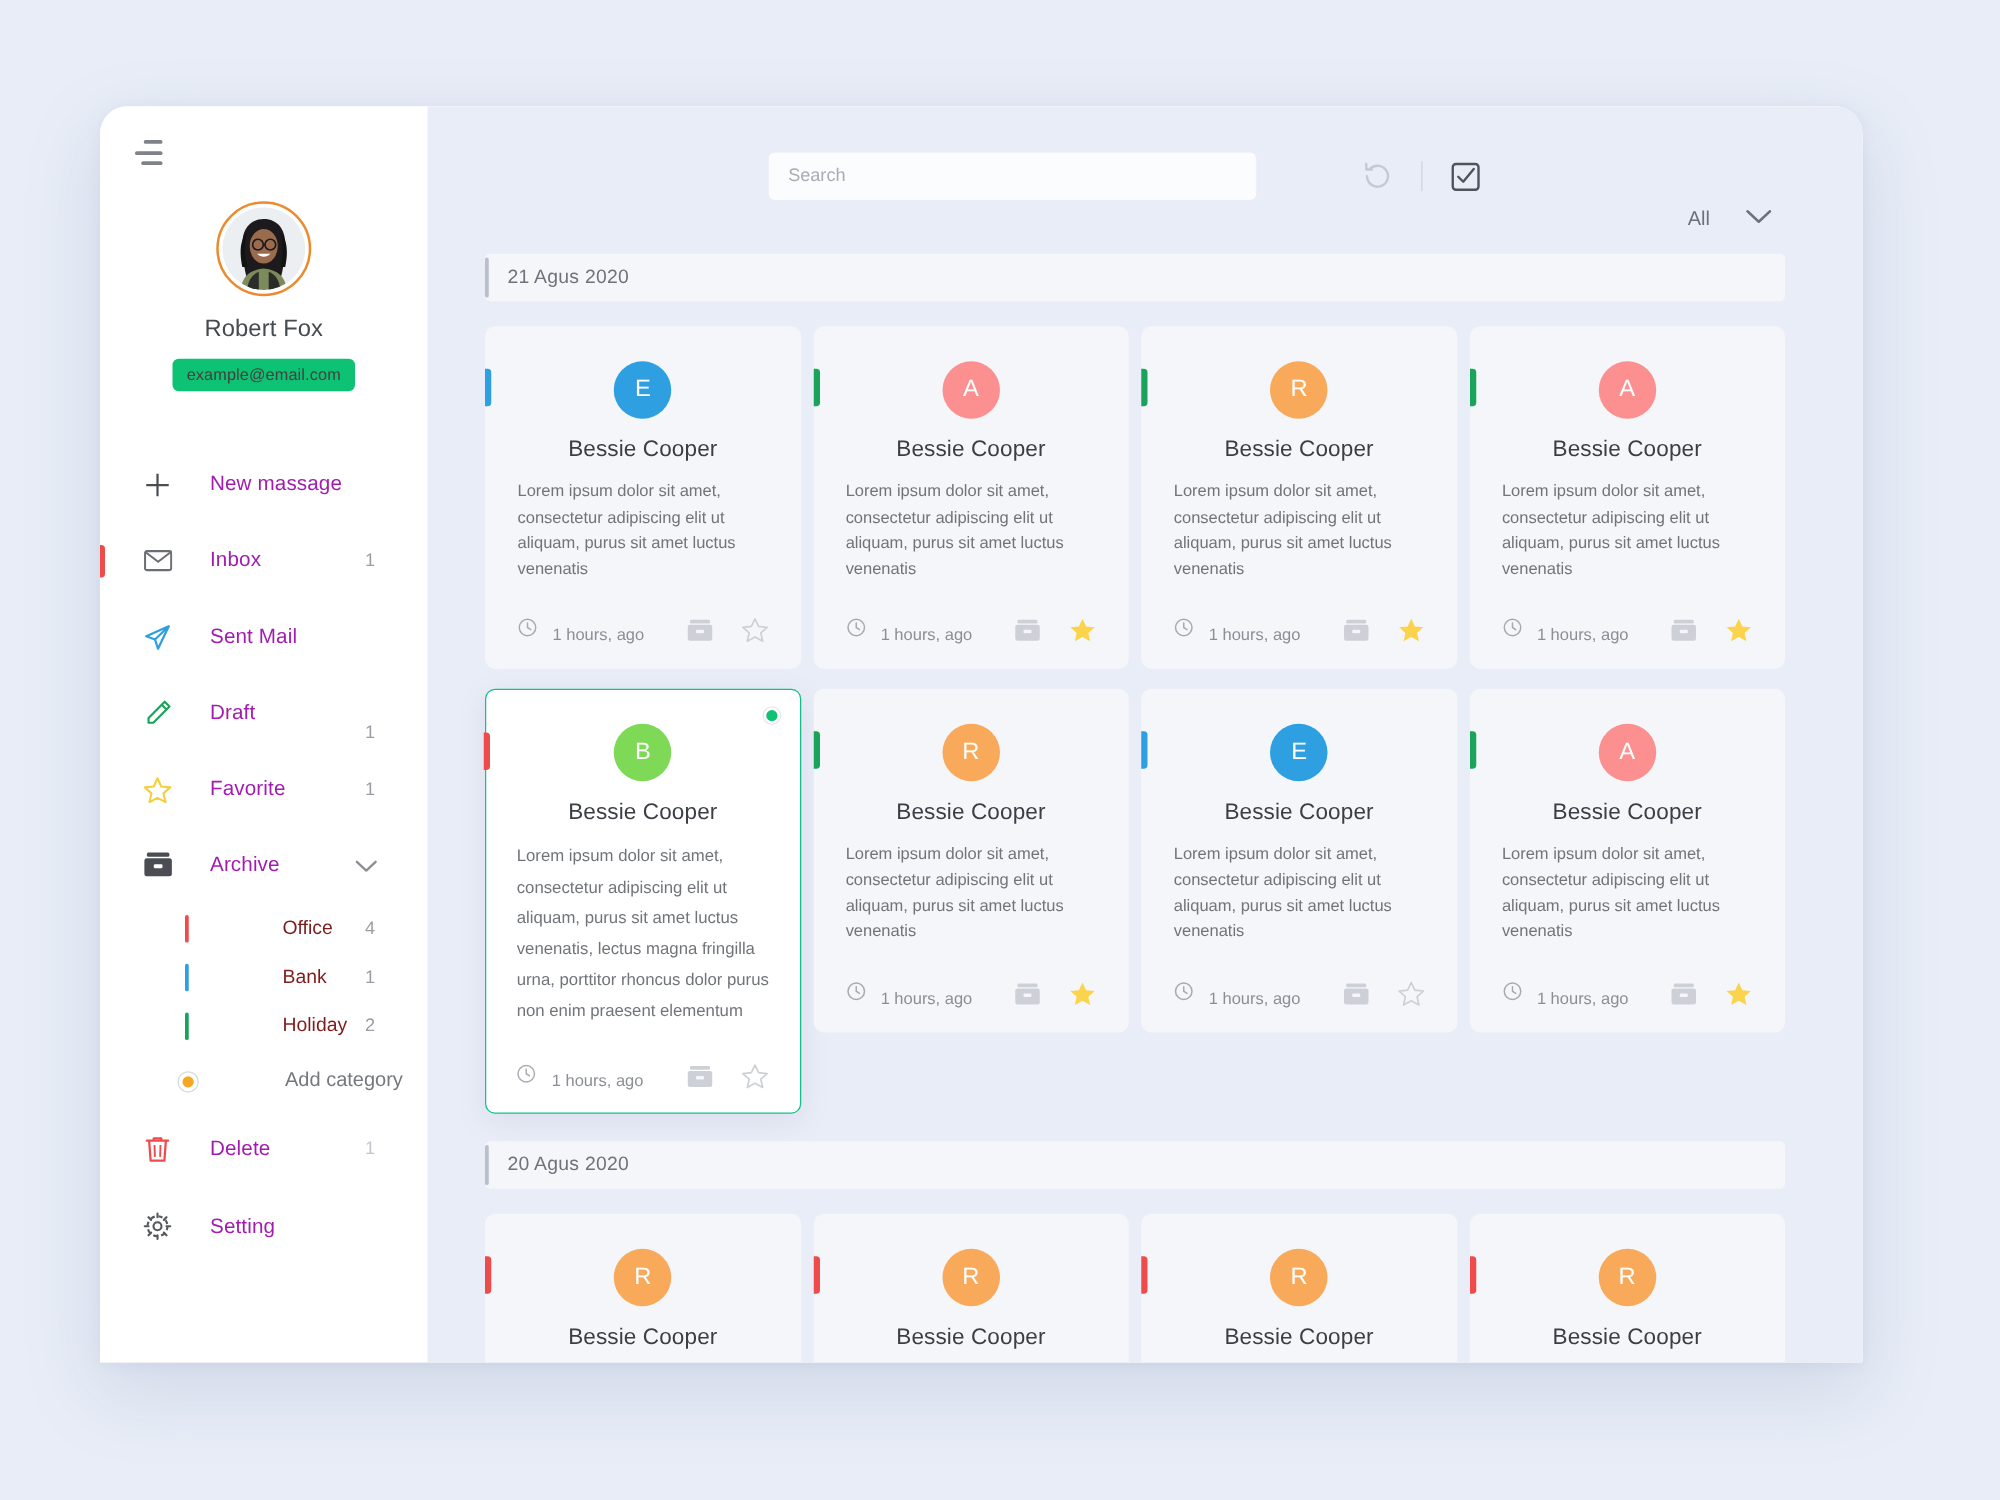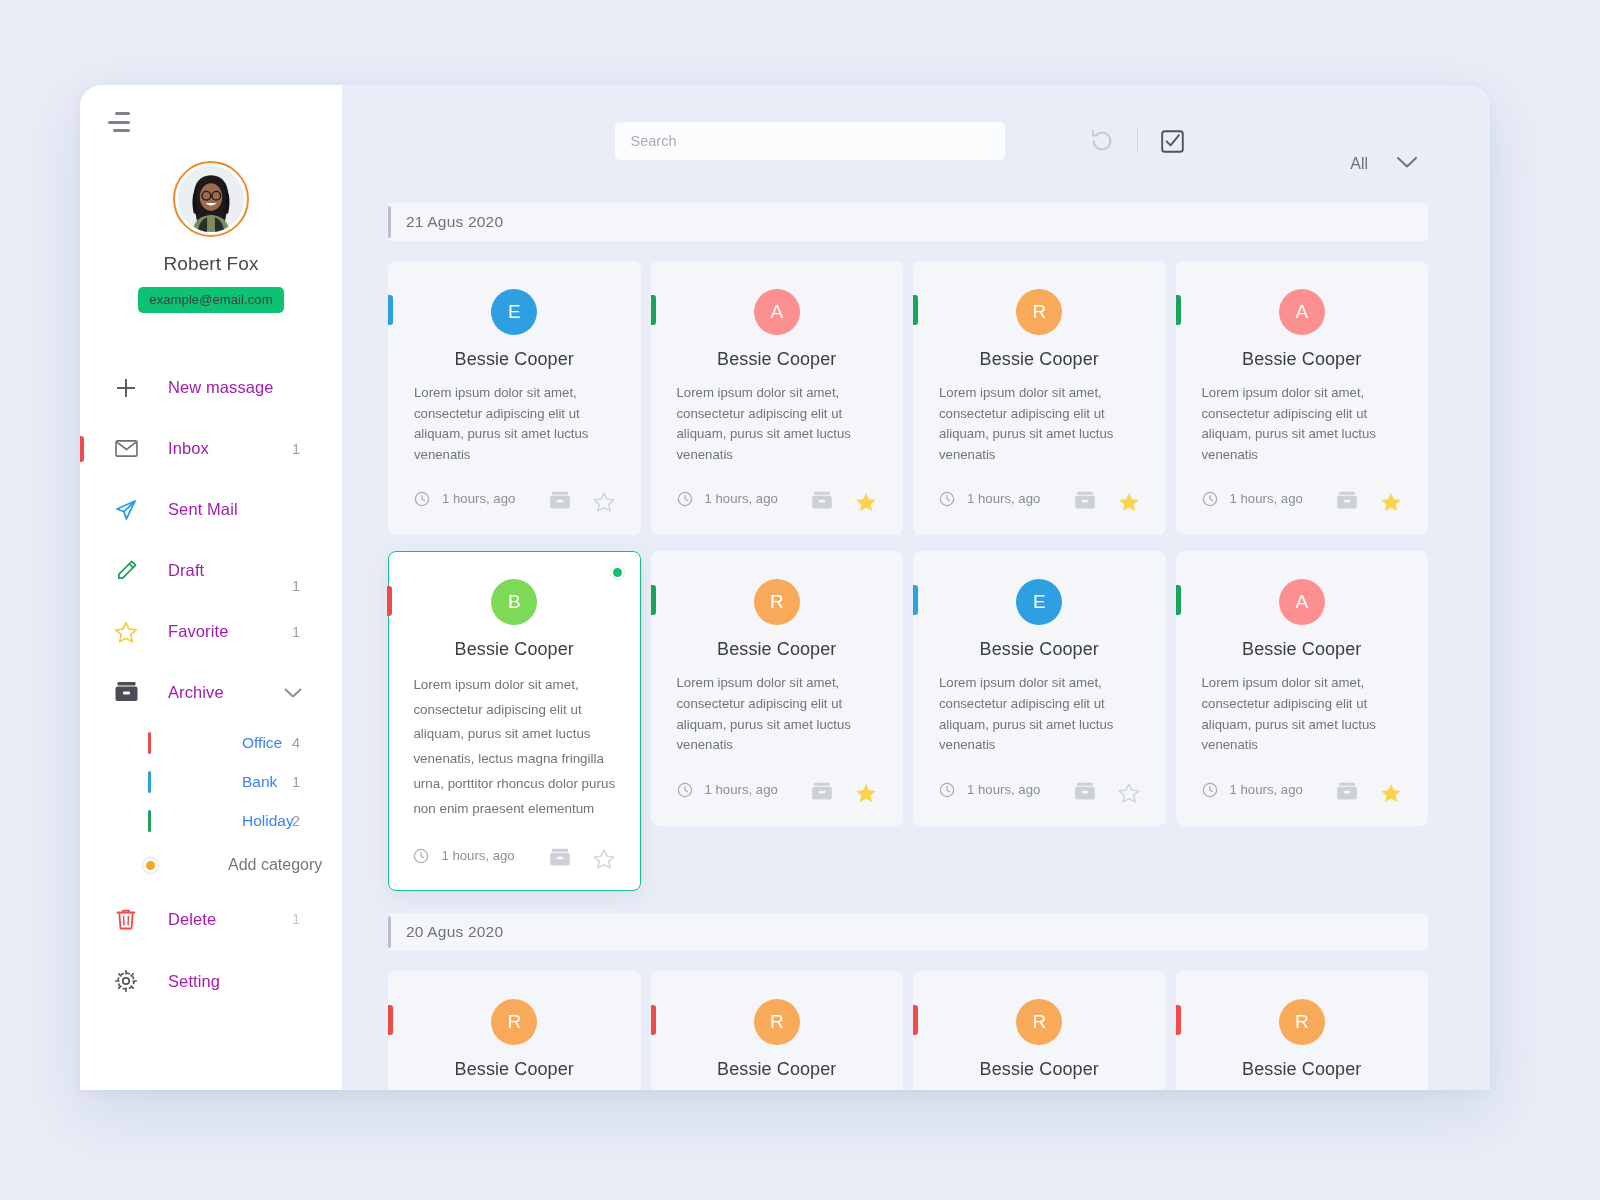--- a/index.html
+++ b/index.html
@@ -143,21 +143,21 @@
     padding-left: 146px;
     position: relative;
     cursor: pointer;
   }
   .sub-item .bar {
     position: absolute;
     left: 68px;
     width: 3px; height: 22px;
     border-radius: 2px;
   }
-  .sub-item .label { font-size: 15.5px; color: #3b82f6; margin-left: 16px; }
+  .sub-item .label { font-size: 15.5px; color: #7f1d1d; }
   .sub-item .count { position: absolute; right: 42px; font-size: 14.5px; color: #9a9da4; }
 
   .add-cat {
     height: 46px;
     display: flex;
     align-items: center;
     padding-left: 146px;
     position: relative;
     cursor: pointer;
     margin-top: 2px;
@@ -213,21 +213,21 @@
     align-items: center;
     gap: 20px;
     margin-left: 34px;
   }
   .icon-btn { cursor: pointer; display: flex; align-items: center; justify-content: center; width: 30px; height: 30px; }
   .vline { width: 1px; height: 24px; background: #ccd2e0; }
 
   .filter-row {
     position: absolute;
     right: 72px;
-    top: 70px;
+    top: 82px;
     display: flex;
     align-items: center;
     gap: 28px;
     cursor: pointer;
   }
   .filter-row .ftext { font-size: 16px; color: #6e717a; }
 
   .scroll-area {
     position: absolute;
     left: 0; right: 0;
@@ -320,21 +320,21 @@
     margin-top: 13px;
     font-size: 13.2px;
     line-height: 1.56;
     color: #717479;
   }
   .card.selected .card-snippet { line-height: 1.85; font-size: 13.4px; }
 
   .card-footer {
     margin-top: 26px;
     display: flex;
-    align-items: flex-start;
+    align-items: flex-end;
     height: 24px;
   }
   .card-footer .time {
     font-size: 13.2px;
     color: #8b8e95;
     margin-left: 12px;
   }
   .card-footer .spacer { flex: 1 1 auto; }
   .card-footer .fico { cursor: pointer; display: flex; align-items: center; }
   .card-footer .fico + .fico { margin-left: 22px; }

